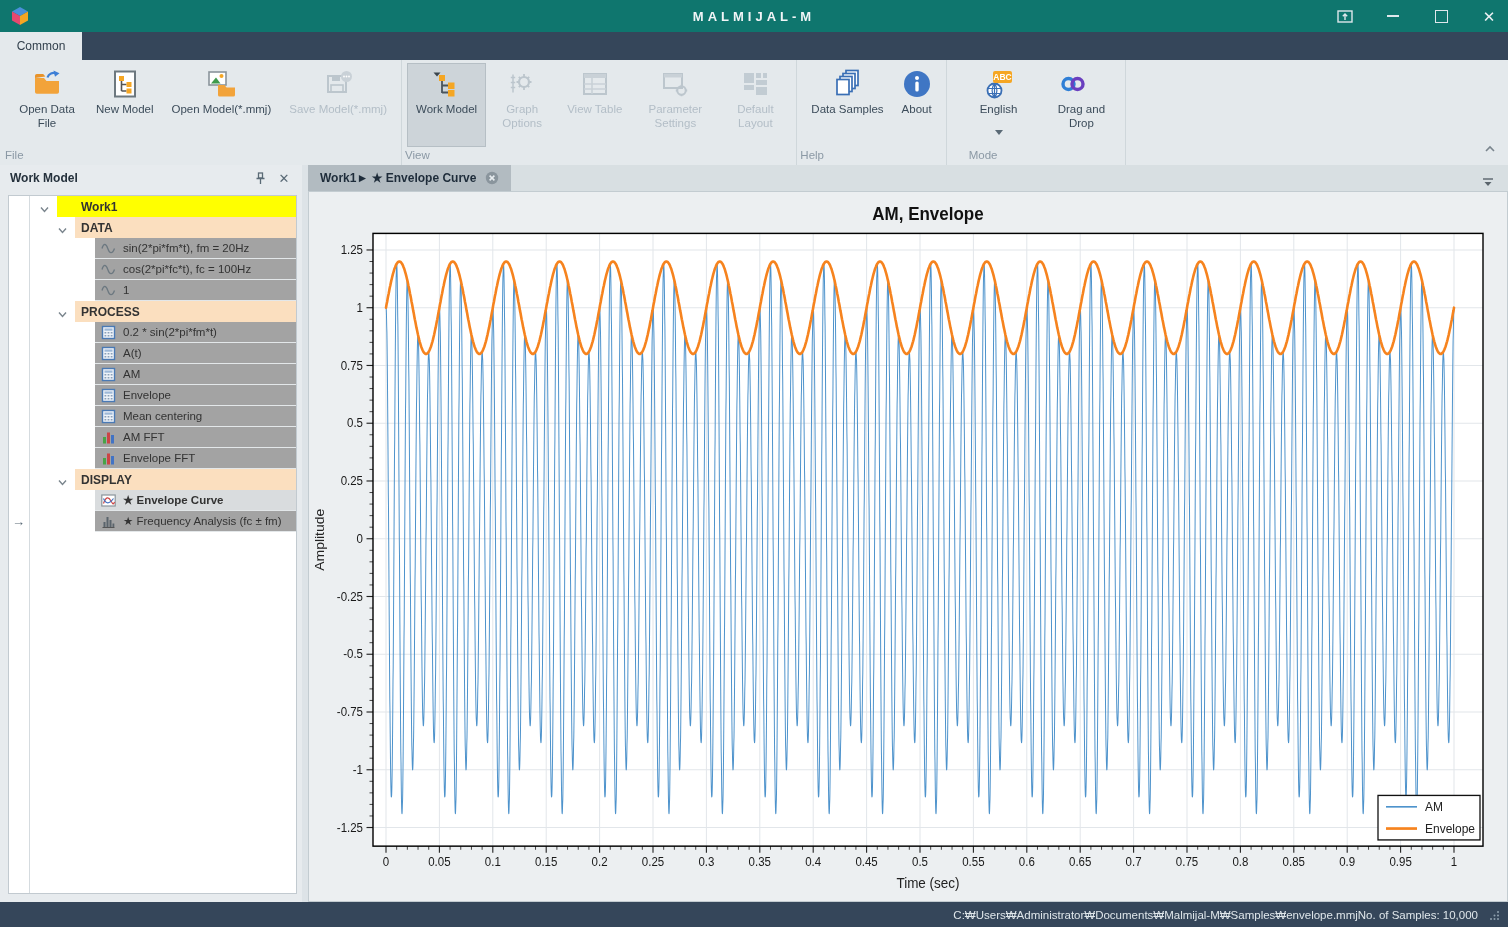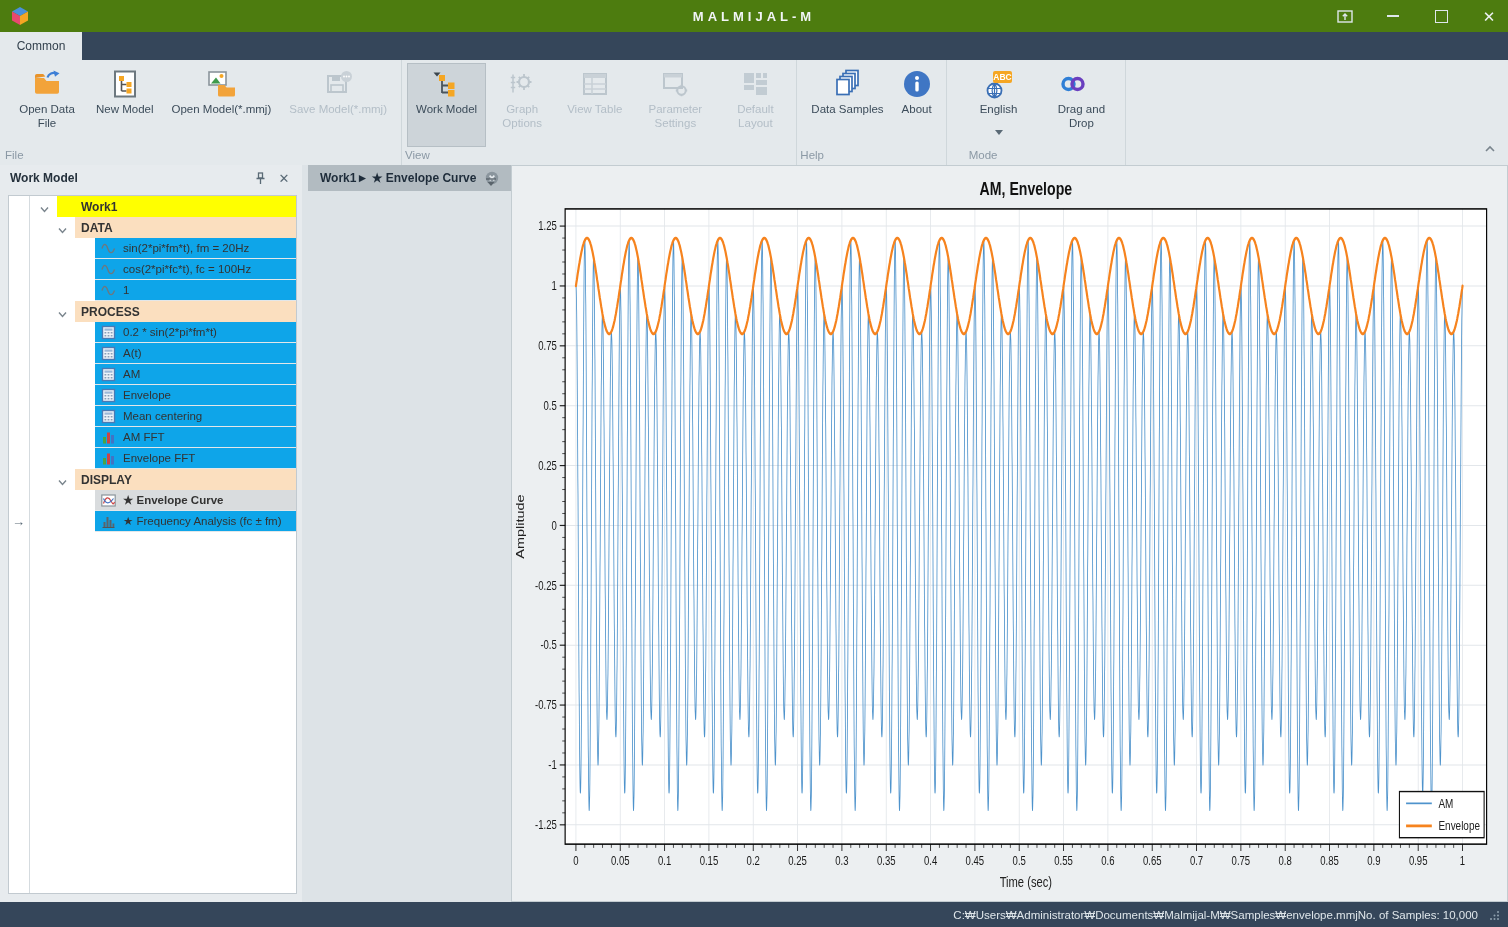--- a/index.html
+++ b/index.html
@@ -1,19 +1,19 @@
 <!DOCTYPE html>
 <html><head>
 <meta charset="utf-8">
 <style>
   html,body{margin:0;padding:0;background:#2e3e50;font-family:"Liberation Sans",sans-serif;}
   #app{width:1508px;height:927px;display:flex;flex-direction:column;overflow:hidden;position:relative;background:#e4e9ec;}
 
   
-  .titlebar{height:32px;background:#4d7c0f;display:flex;align-items:center;padding:0 10px;position:relative;flex:0 0 auto;}
+  .titlebar{height:32px;background:#0f766e;display:flex;align-items:center;padding:0 10px;position:relative;flex:0 0 auto;}
   .logo{width:22px;height:22px;display:flex;align-items:center;}
   .wintitle{position:absolute;left:0;right:0;text-align:center;color:#f2f5f7;font-size:13px;font-weight:bold;letter-spacing:4px;}
   .winbtns{margin-left:auto;display:flex;align-items:center;gap:30px;z-index:2;}
   .winbtn{display:flex;align-items:center;justify-content:center;width:18px;height:18px;cursor:default;}
   .minbar{width:12px;height:2px;background:#dfe7ec;}
   .maxbox{width:11px;height:11px;border:1.6px solid #dfe7ec;}
   .closex{color:#eef2f5;font-size:15px;line-height:1;}
 
   
   .tabrow{height:28px;background:#35465a;display:flex;align-items:flex-end;flex:0 0 auto;}
@@ -58,27 +58,27 @@
   .trow{position:relative;height:21px;display:flex;align-items:stretch;}
   .texp{position:absolute;top:5px;width:11px;height:11px;}
   .lvl0 .texp{left:10px;}
   .lvl1 .texp{left:28px;}
   .lvl0 .twrap{margin-left:28px;}
   .lvl1 .twrap{margin-left:46px;}
   .lvl2 .twrap{margin-left:66px;}
   .twrap{flex:1;display:flex;align-items:center;gap:6px;padding-left:6px;font-size:11.5px;color:#333;}
   .root .twrap{background:#ffff00;font-weight:bold;font-size:12px;padding-left:24px;}
   .section .twrap{background:#fbdfbf;font-weight:bold;font-size:12px;}
-  .item .twrap{border-bottom:1px solid #e3e7e9;background:#0ea5e9;}
+  .item .twrap{border-bottom:1px solid #e3e7e9;background:#a3a3a3;}
   .trow.selected .twrap{background:#d9dcde;font-weight:bold;}
   .ticon{width:16px;height:15px;display:flex;align-items:center;}
   .selarrow{position:absolute;left:3px;color:#5a6a76;font-size:13px;line-height:15px;}
 
   
-  .docarea{flex:1;margin-left:6px;display:flex;min-width:0;}
+  .docarea{flex:1;margin-left:6px;display:flex;flex-direction:column;min-width:0;}
   .tabstrip{height:26px;background:#d8dfe2;display:flex;align-items:stretch;position:relative;flex:0 0 auto;}
   .doctab{background:#b2bbc1;display:flex;align-items:center;gap:9px;padding:0 12px;font-size:12px;font-weight:bold;color:#1e2c3a;}
   .tabstrip-caret{position:absolute;right:14px;top:8px;}
   .doccontent{flex:1;border:1px solid #c3ccd1;background:#eceff1;min-height:0;}
   .doccontent svg{display:block;width:100%;height:100%;}
 
   
   .statusbar{height:25px;background:#35465a;display:flex;align-items:center;padding:0 8px 0 10px;color:#dfe6ea;font-size:11.5px;flex:0 0 auto;text-align:right;}
   .status-path{flex:1;}
   .grip{margin-left:12px;display:flex;align-items:flex-end;}

